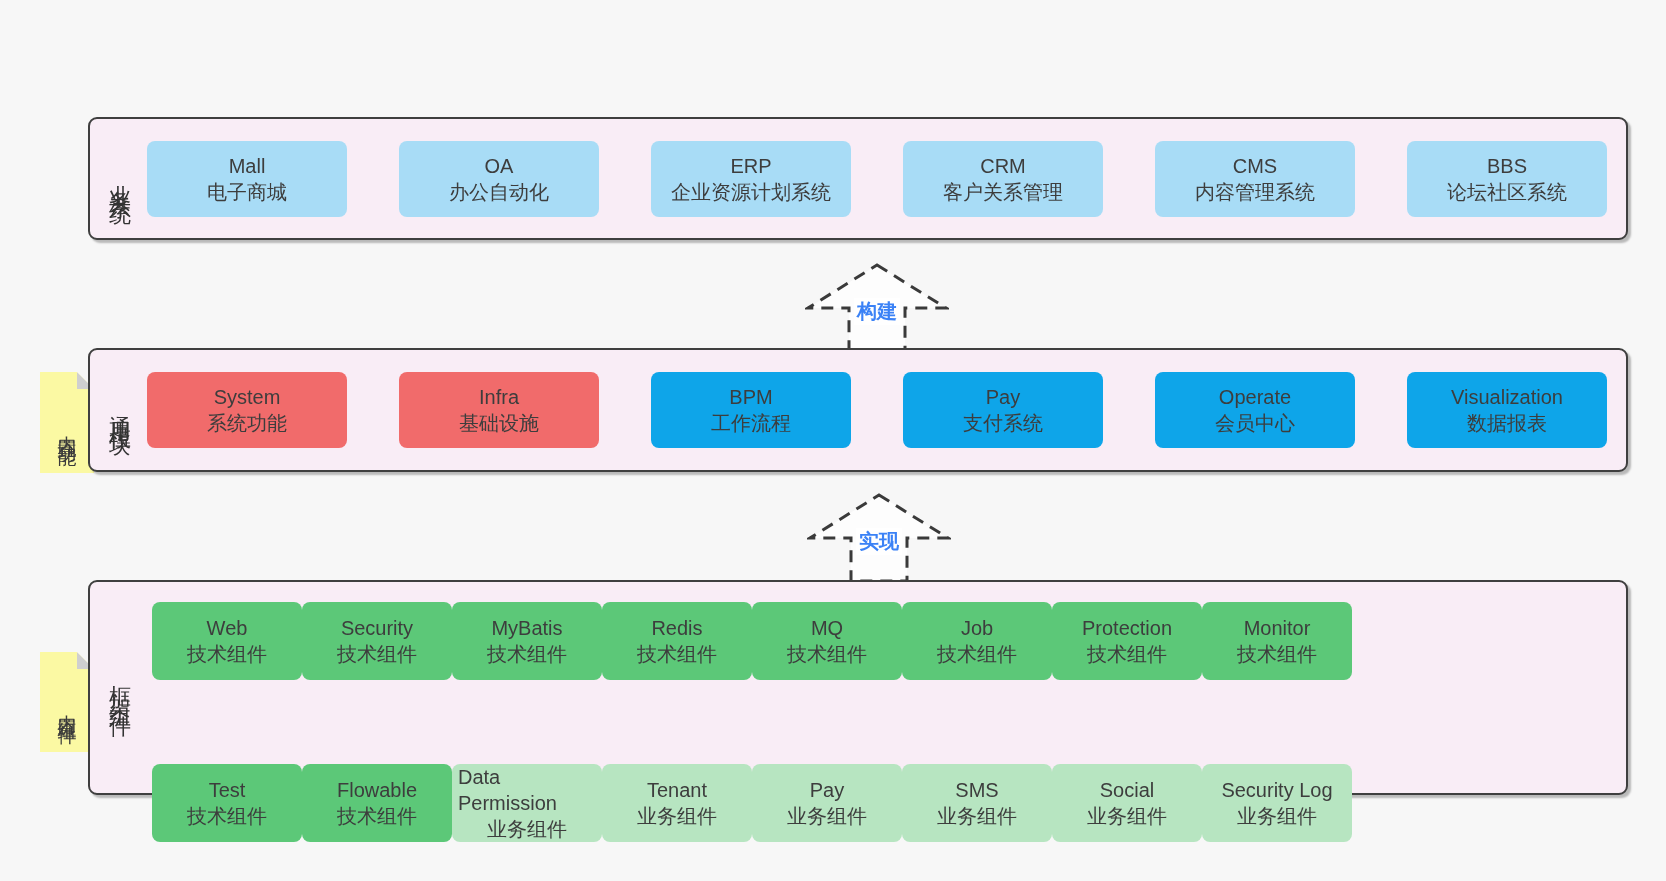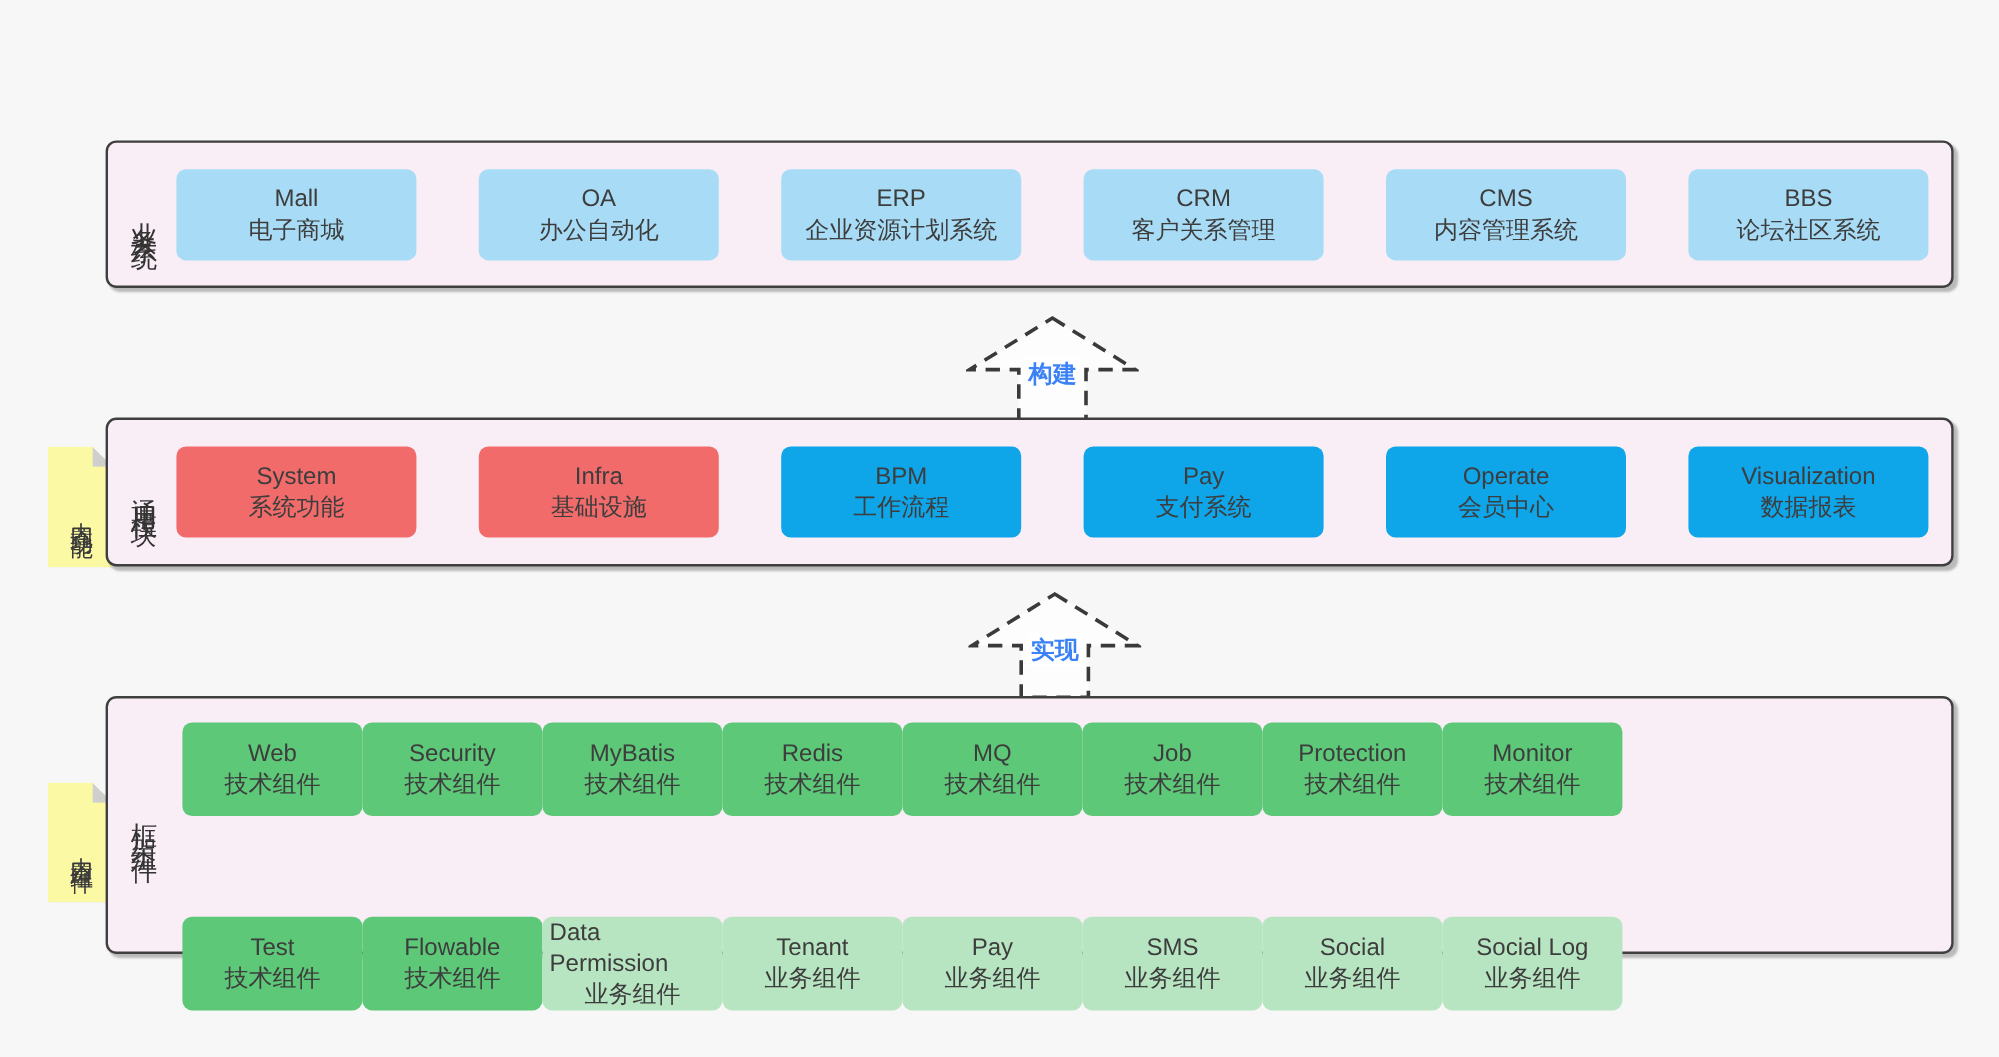--- a/index.html
+++ b/index.html
@@ -228,17 +228,17 @@
     </div>
     <div class="box lightgreen">
       <div>SMS</div>
       <div>业务组件</div>
     </div>
     <div class="box lightgreen">
       <div>Social</div>
       <div>业务组件</div>
     </div>
     <div class="box lightgreen">
-      <div>Social Log</div>
+      <div>Security Log</div>
       <div>业务组件</div>
     </div>
   </div>
 </section>
 
 </body></html>

